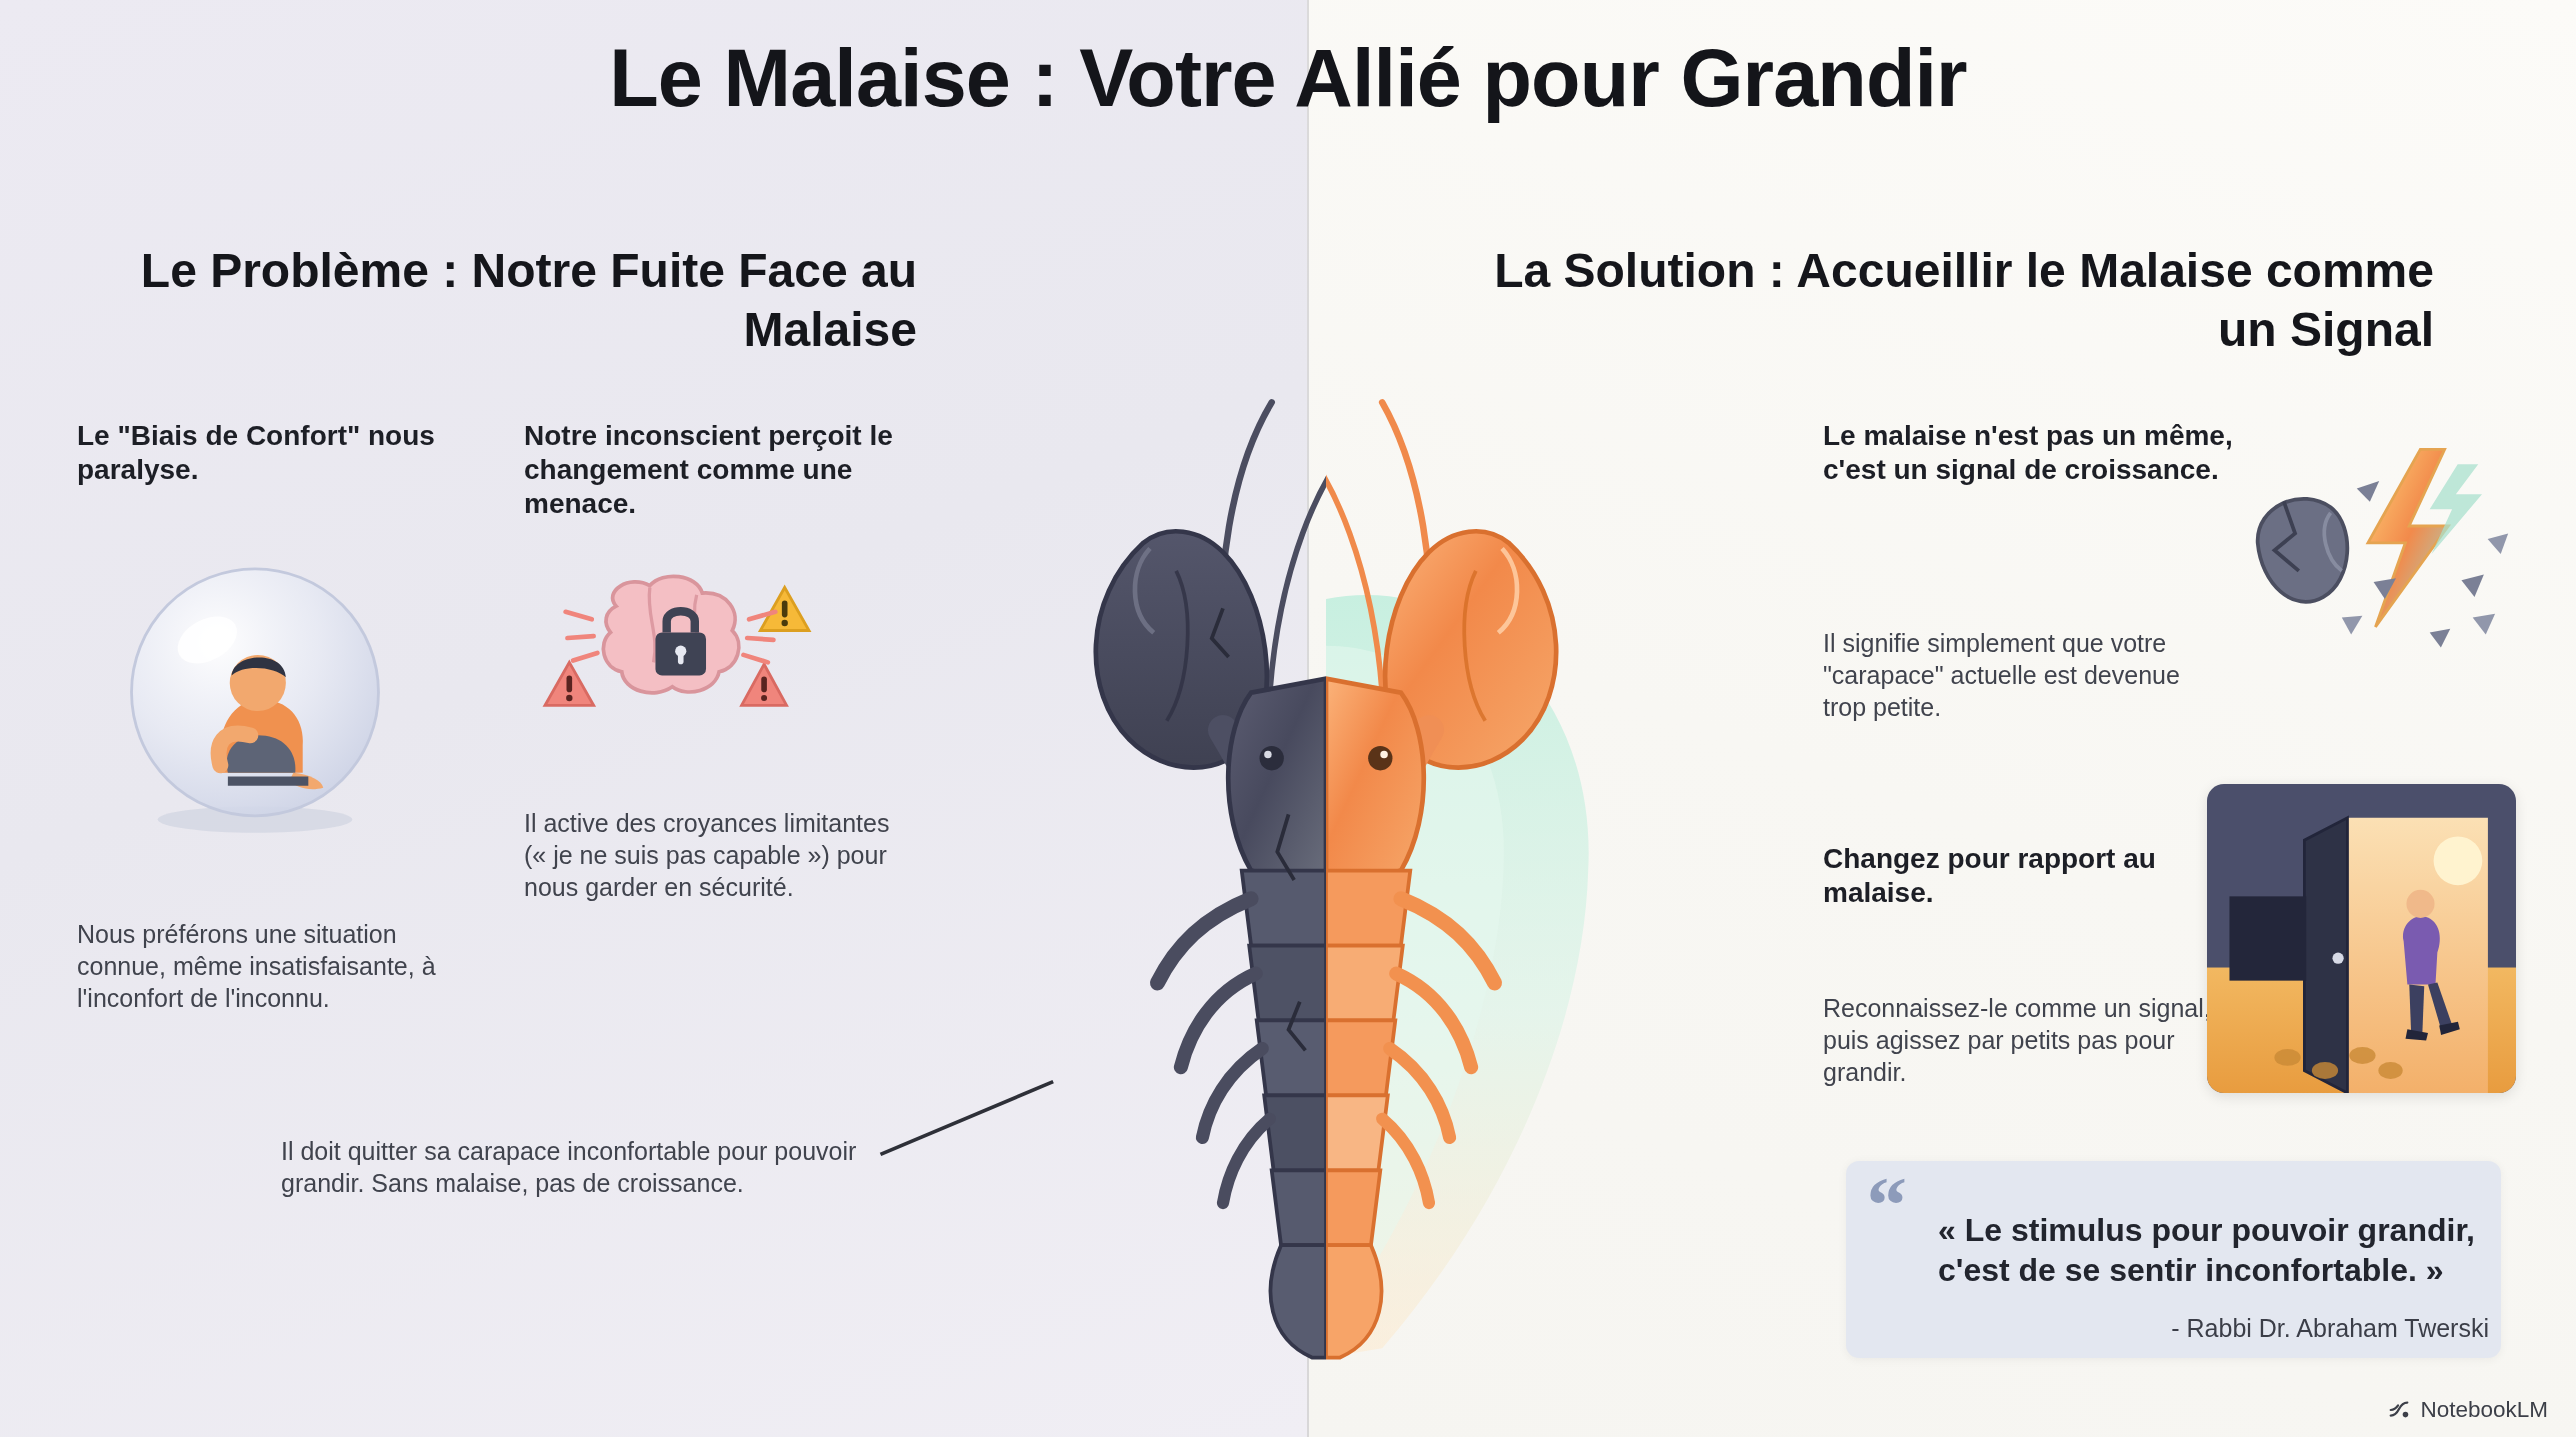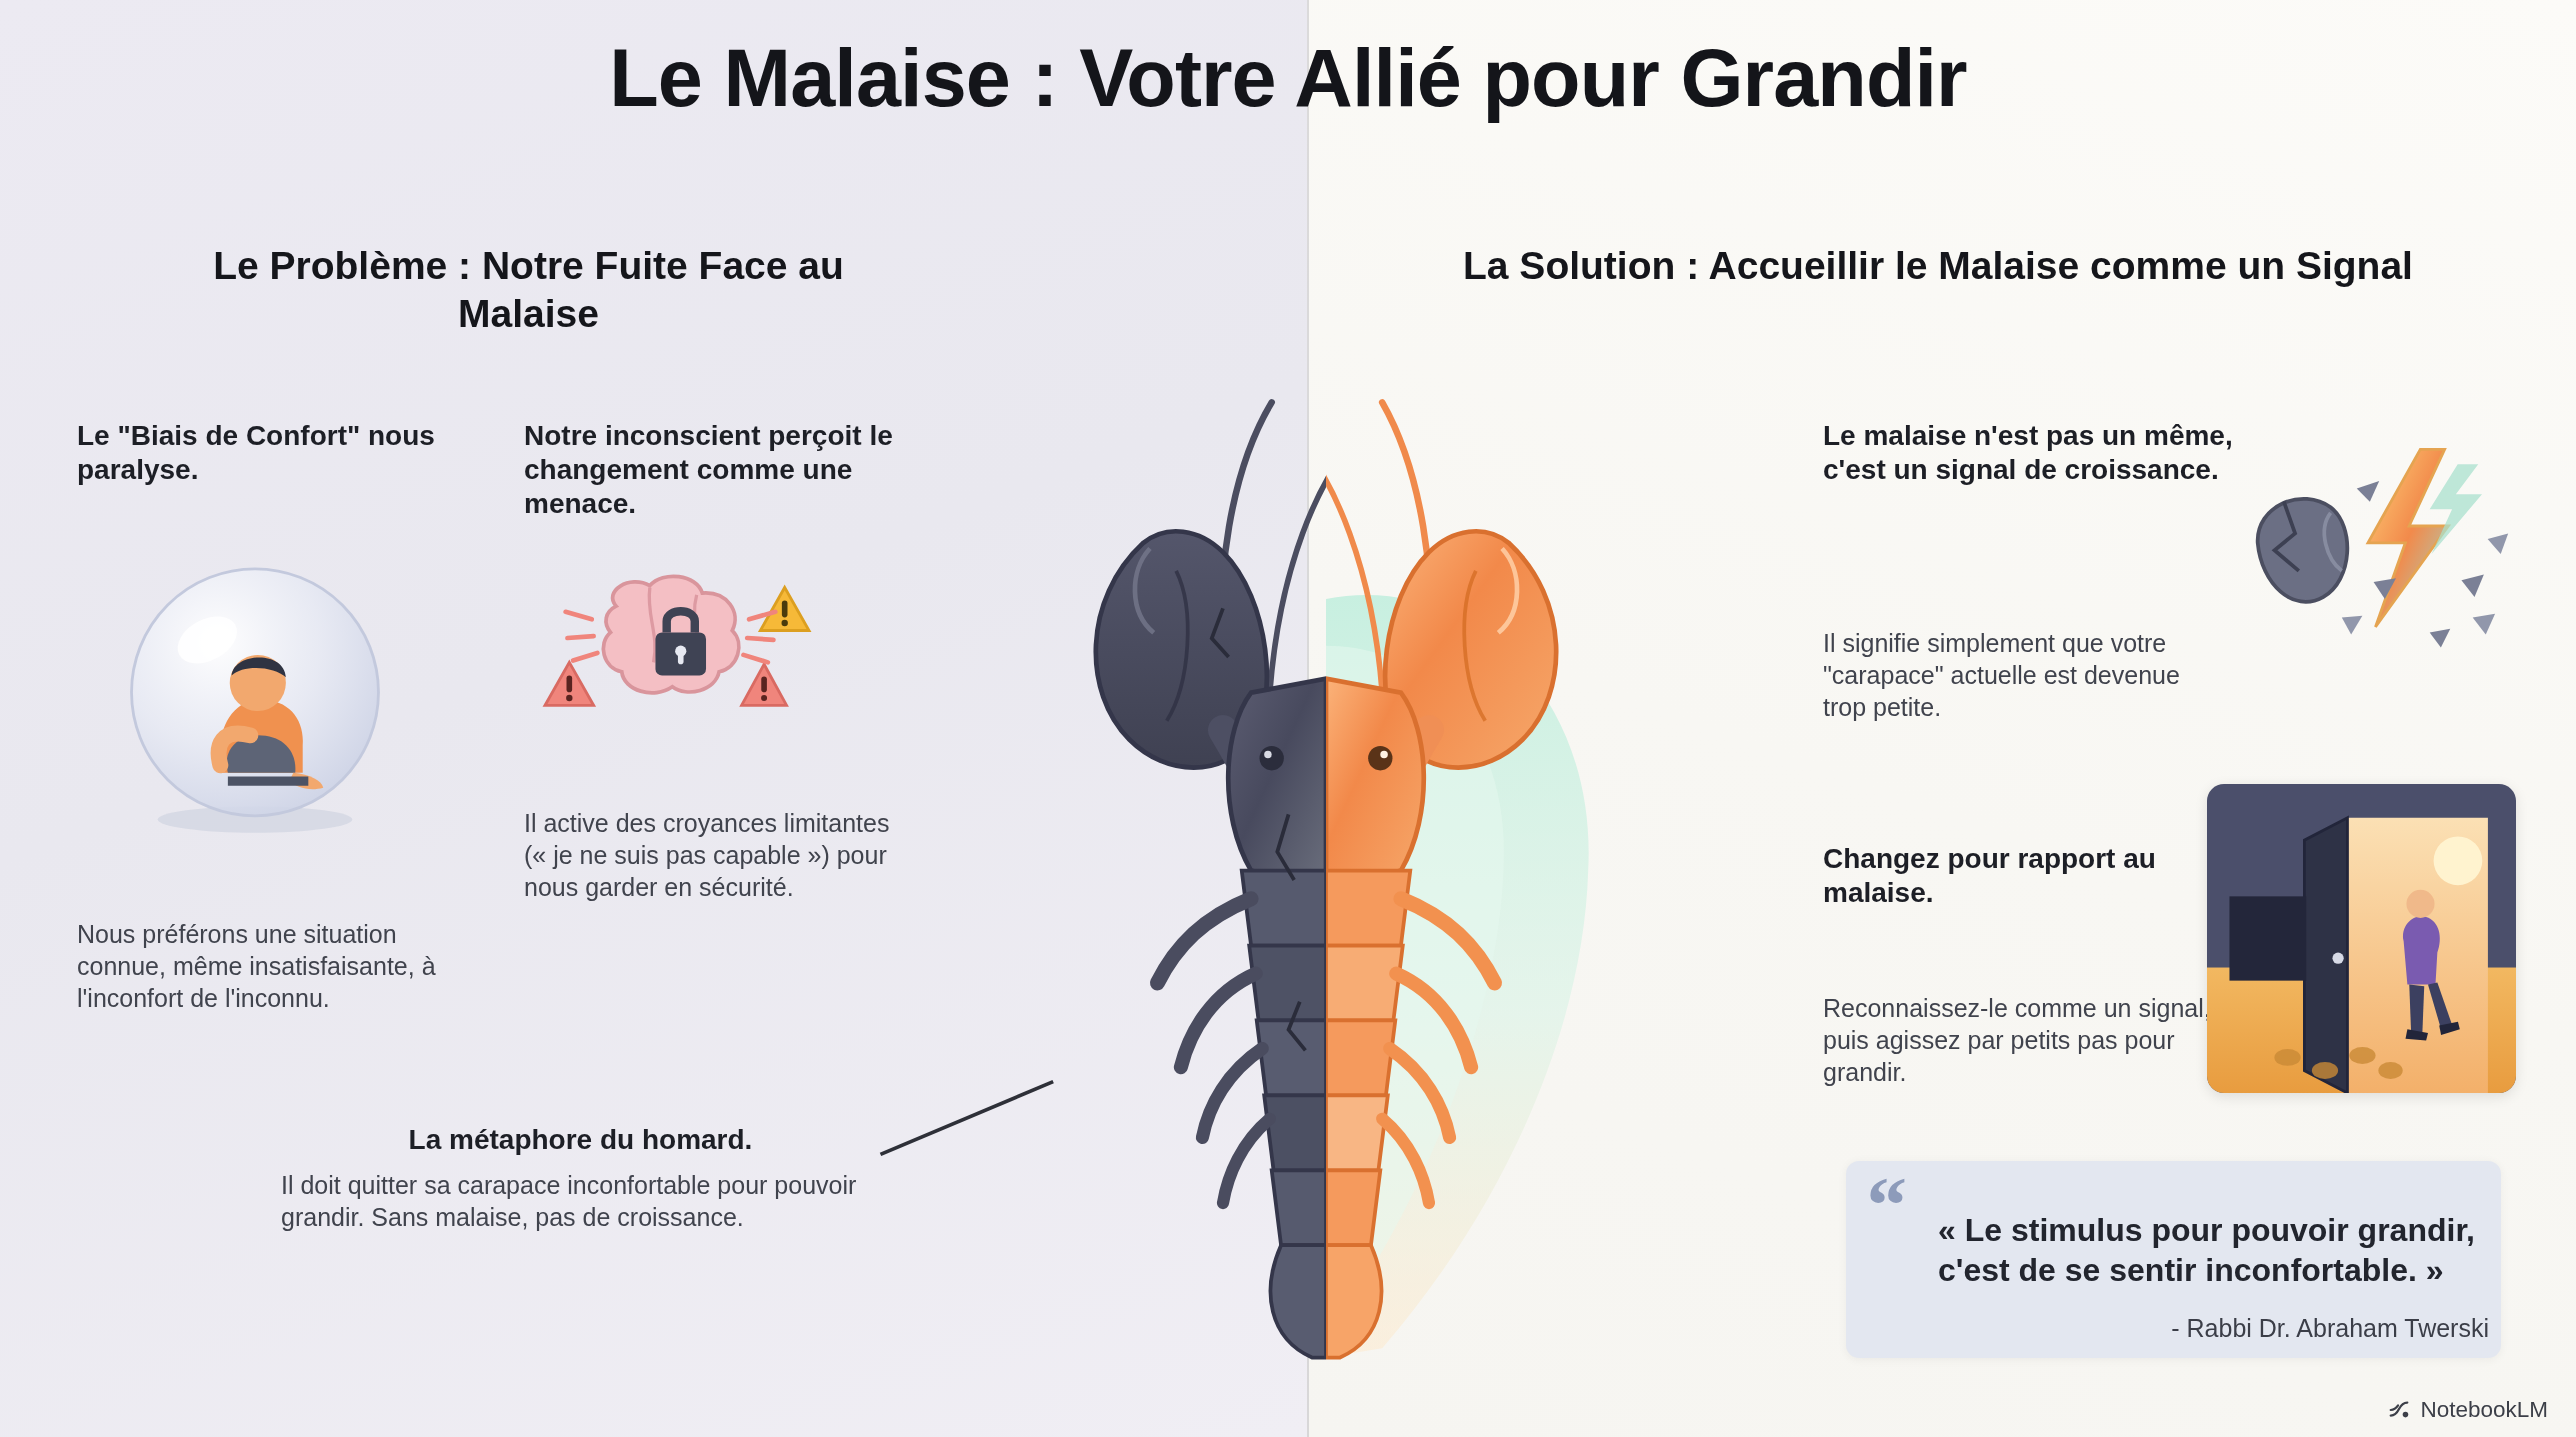--- a/index.html
+++ b/index.html
@@ -50,24 +50,24 @@
     font-size: 81px;
     font-weight: bold;
     color: #14151a;
     letter-spacing: -0.9px;
     line-height: 1.05;
   }
 
   
   .col-heading {
     position: absolute;
-    font-size: 39px;
+    font-size: 48px;
     font-weight: bold;
     color: #15161b;
-    text-align: center;
+    text-align: right;
     line-height: 1.22;
   }
   .col-heading.left  { left: 140px;  top: 242px; width: 777px; }
   .col-heading.right { left: 1442px; top: 242px; width: 992px; }
 
   
   .lede {
     font-size: 28px;
     font-weight: bold;
     color: #1d1f26;
@@ -373,21 +373,20 @@
 
   <div class="uncons-sub">
     <div class="body-text">Il active des croyances limitantes (« je ne suis pas capable ») pour nous garder en sécurité.</div>
   </div>
 
   <svg class="connector" viewBox="0 0 200 90" xmlns="http://www.w3.org/2000/svg">
     <line x1="195" y1="6" x2="10" y2="84" stroke="#2e3038" stroke-width="4"></line>
   </svg>
 
   <div class="blk-lobster">
-    <div class="lede">La métaphore du homard.</div>
     <div class="body-text">Il doit quitter sa carapace inconfortable pour pouvoir grandir. Sans malaise, pas de croissance.</div>
   </div>
 
   <div class="col-heading right">La Solution : Accueillir le Malaise comme un Signal</div>
 
   <div class="blk-signal">
     <div class="lede">Le malaise n'est pas un même, c'est un signal de croissance.</div>
   </div>
   <div class="signal-sub">
     <div class="body-text">Il signifie simplement que votre "carapace" actuelle est devenue trop petite.</div>

